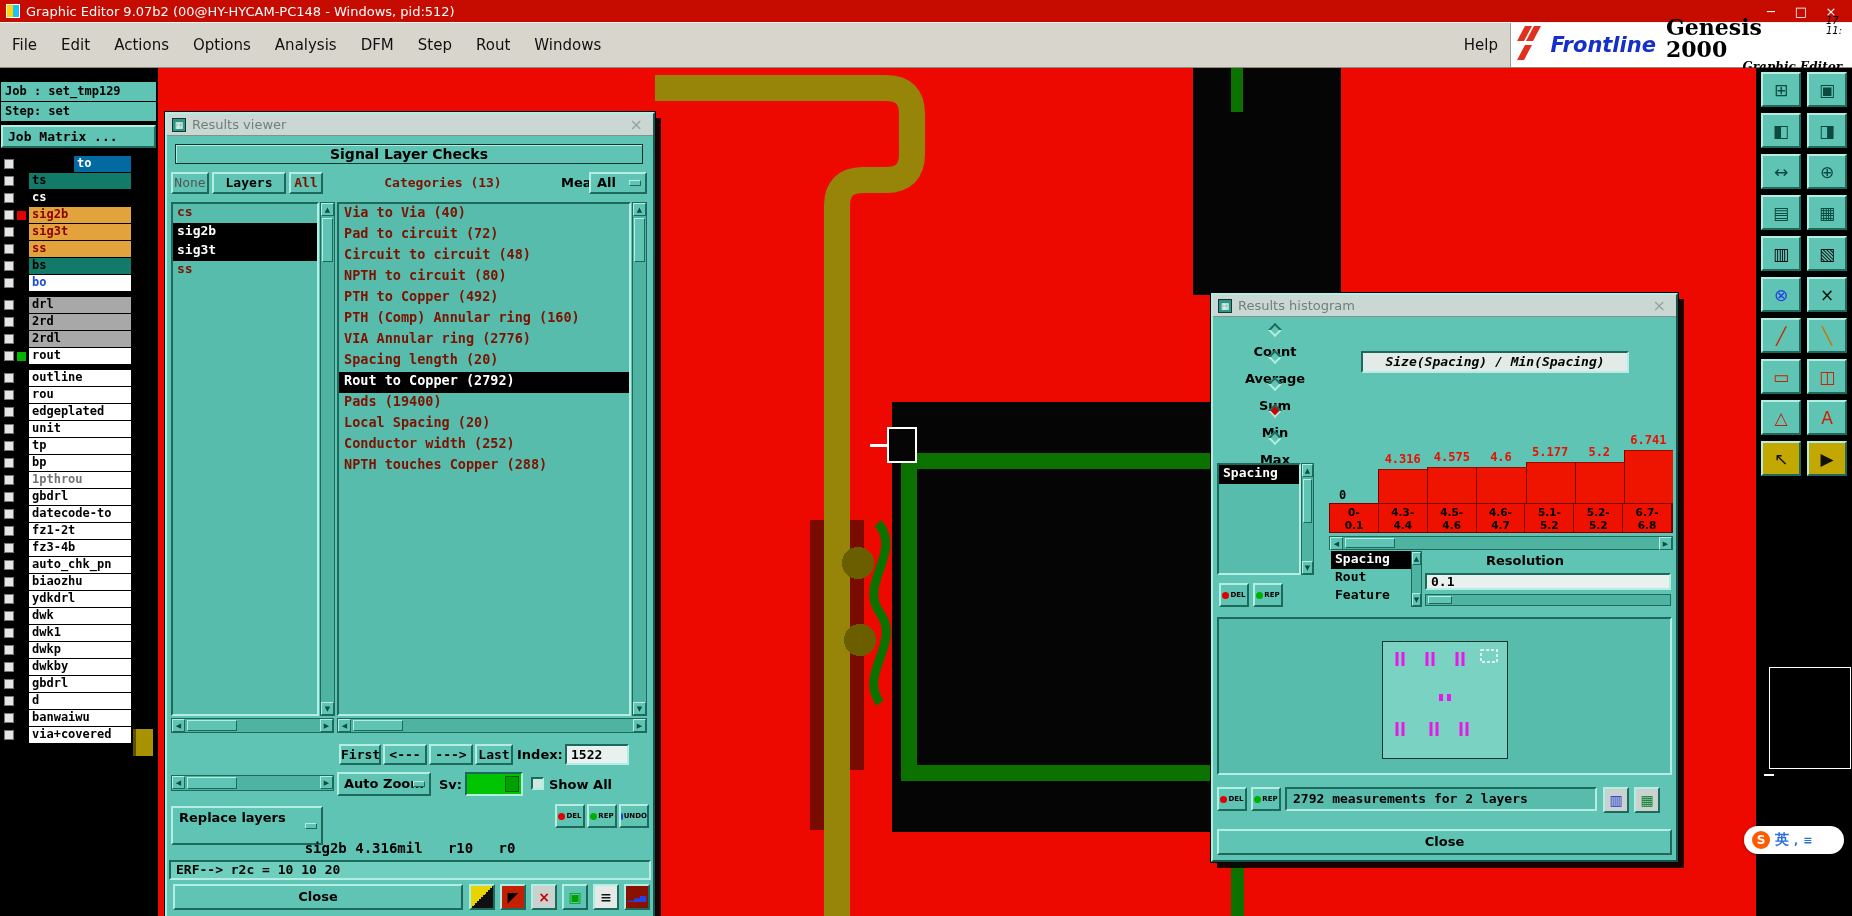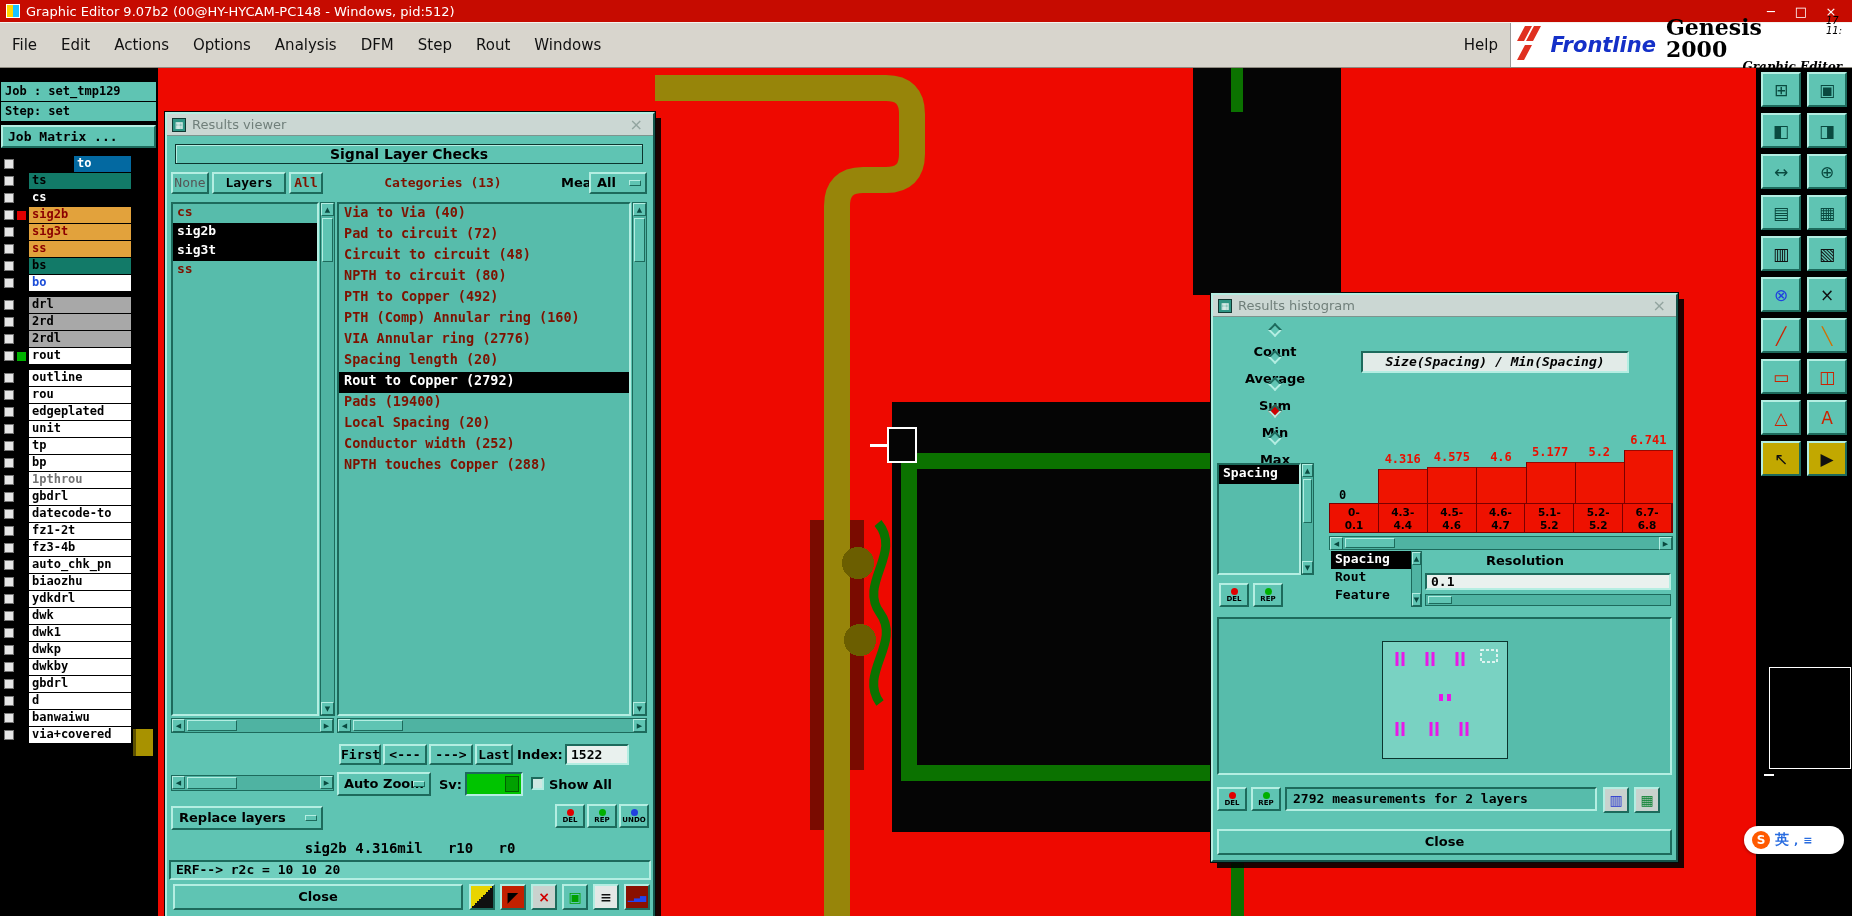--- a/index.html
+++ b/index.html
@@ -90,21 +90,21 @@
     border-color:var(--teal-hi) var(--teal-sh) var(--teal-sh) var(--teal-hi);}
   .vscroll .scr-arr{width:auto;}
   .scr-track{flex:1;position:relative;}
   .scr-thumb{position:absolute;background:var(--teal);border:1px solid;
     border-color:var(--teal-hi) var(--teal-sh) var(--teal-sh) var(--teal-hi);}
   .vscroll .scr-thumb{left:1px;right:1px;top:2px;height:44px;}
   .hscroll .scr-thumb{top:1px;bottom:1px;left:2px;width:50px;}
 
   .mini-btn{position:absolute;width:30px;height:24px;background:var(--teal);border:2px solid;
     border-color:var(--teal-hi) var(--teal-sh) var(--teal-sh) var(--teal-hi);
-    display:flex;flex-direction:column;align-items:center;justify-content:center;gap:1px;}
+    display:flex;flex-direction:row;align-items:center;justify-content:center;gap:1px;}
   .dot{width:7px;height:7px;border-radius:50%;}
   .dot.red{background:#e00000}.dot.grn{background:#00b000}.dot.blu{background:#2040e0}
   .mini-lbl{font:bold 7px "DejaVu Sans",sans-serif;color:#000;line-height:7px;}
 
   .icon-btn{width:26px;height:26px;margin-right:5px;border:2px solid;
     border-color:var(--teal-hi) var(--teal-sh) var(--teal-sh) var(--teal-hi);
     display:flex;align-items:center;justify-content:center;font-weight:bold;font-size:14px;}
 
   
   #slc-header{position:absolute;left:8px;top:30px;width:468px;height:20px;border:1px solid #0c352e;
@@ -514,21 +514,21 @@
 
     <div class="btn" style="left:170px;top:658px;width:94px;height:24px;line-height:20px;text-align:left;padding-left:5px;">
       <span>Auto Zoom</span>
       <span class="dd-bar"></span>
     </div>
     <div class="lbl" style="left:272px;top:663px;">Sv:</div>
     <div class="swatch" style="left:298px;top:658px;width:58px;height:24px;"></div>
     <div class="cb" style="left:364px;top:663px;"></div>
     <div class="lbl" style="left:382px;top:663px;">Show All</div>
 
-    <div class="btn" style="left:4px;top:692px;width:152px;height:24px;line-height:20px;text-align:left;padding-left:6px;font-family:'DejaVu Sans',sans-serif;">
+    <div class="btn" style="left:4px;top:692px;width:152px;height:39px;line-height:20px;text-align:left;padding-left:6px;font-family:'DejaVu Sans',sans-serif;">
       <span>Replace layers</span>
       <span class="dd-bar"></span>
     </div>
 
     <div class="mini-btn" style="left:388px;top:690px;">
       <span class="dot red"></span>
       <span class="mini-lbl">DEL</span>
     </div>
     <div class="mini-btn" style="left:420px;top:690px;">
       <span class="dot grn"></span>

